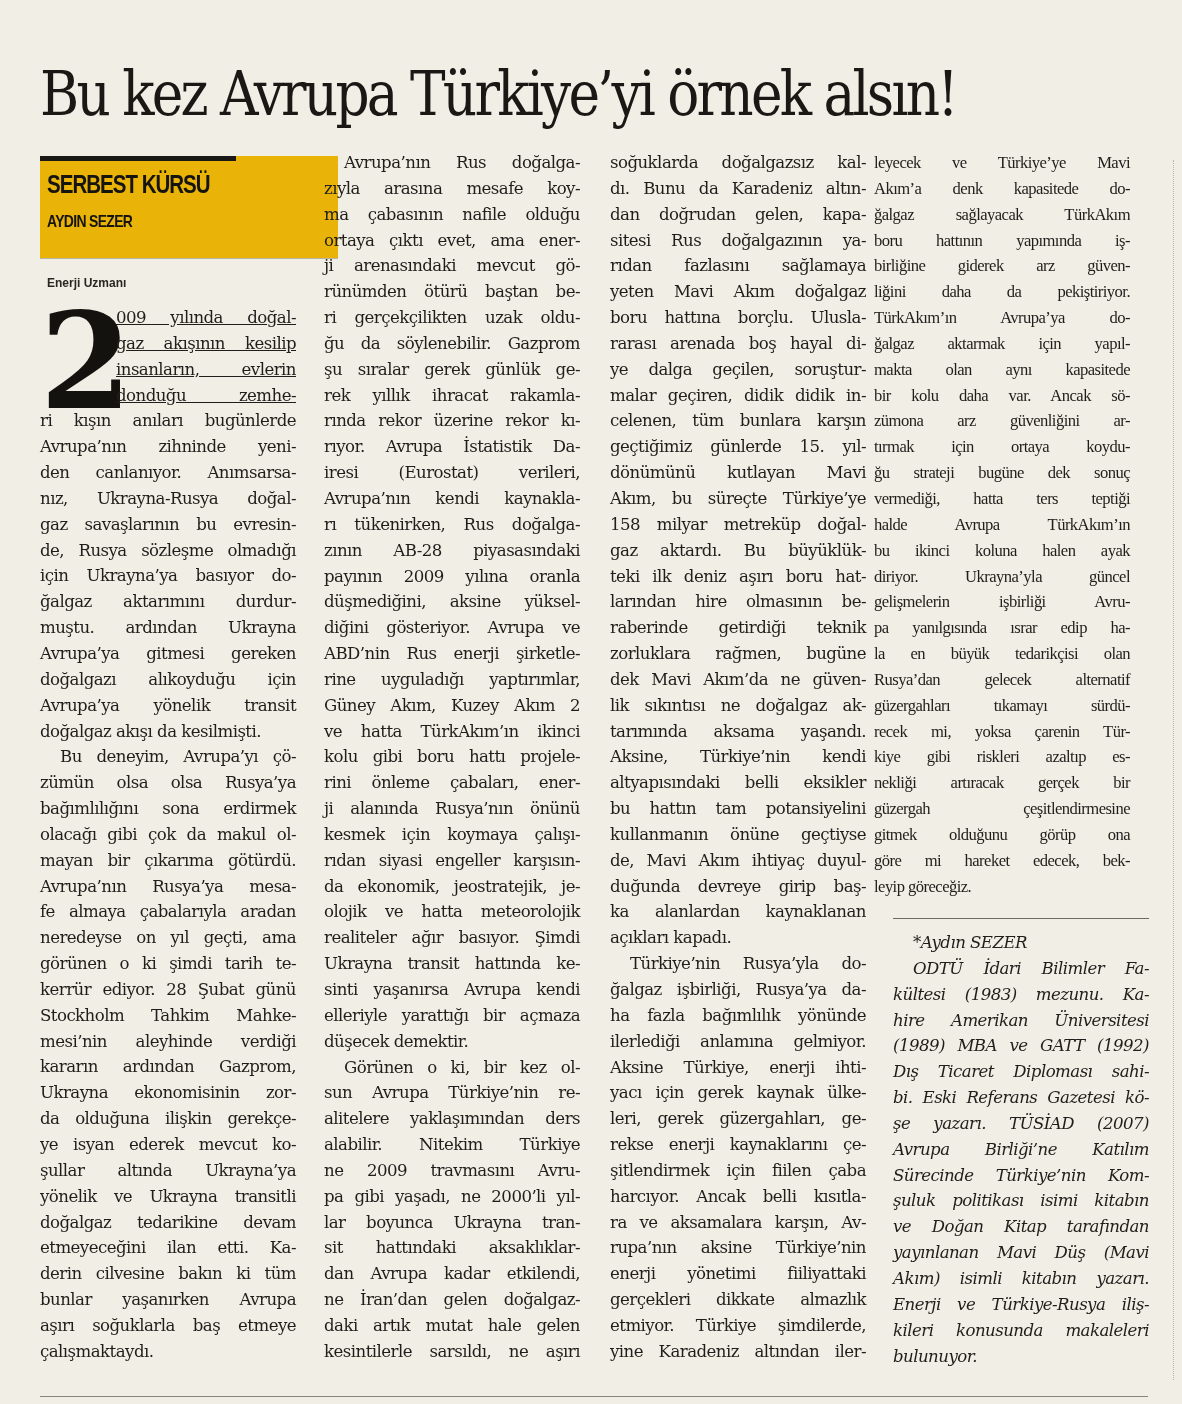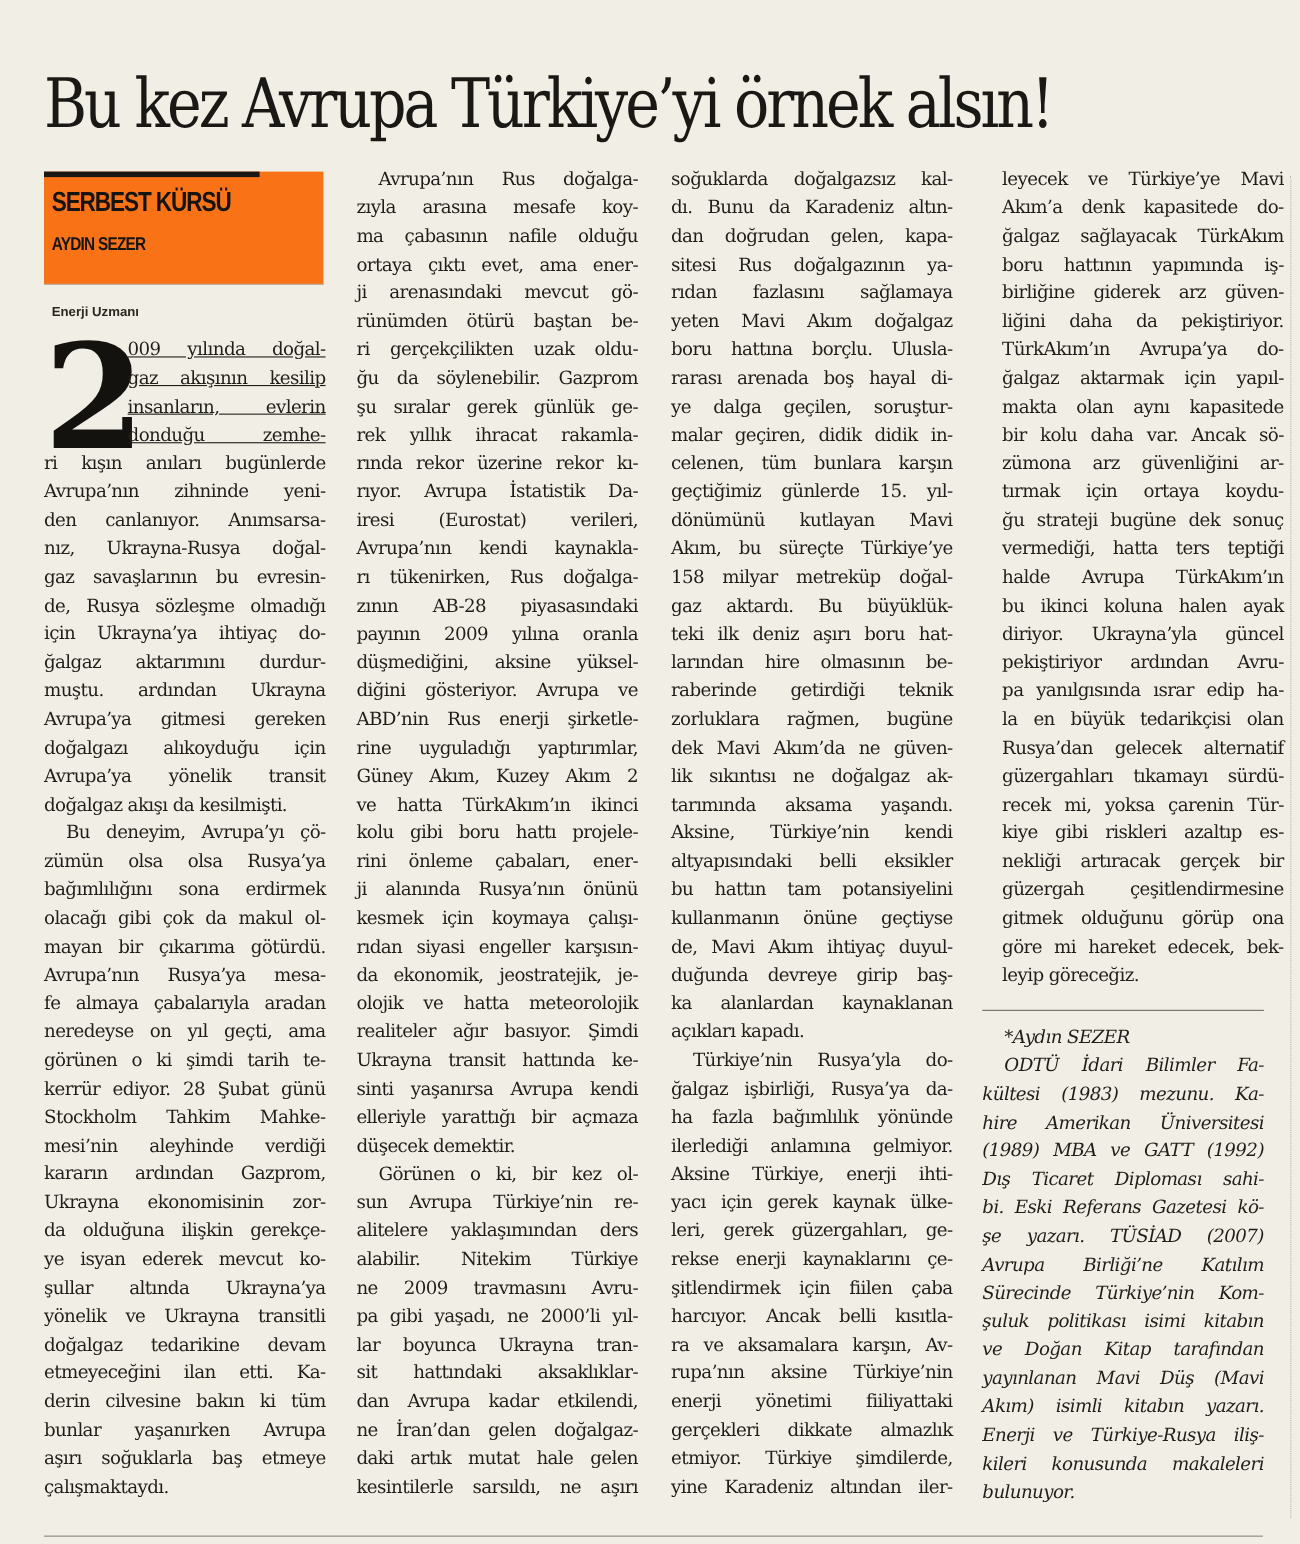--- a/index.html
+++ b/index.html
@@ -12,22 +12,23 @@
   .headline {
     position: absolute; left: 40px; top: 18px; width: 1120px;
     font-family: "DejaVu Serif", serif;
     font-size: 62px; letter-spacing: -3.2px; line-height: 1.1;
     color: #1a1815; white-space: nowrap;
     transform: scaleX(0.86); transform-origin: left top;
     font-weight: normal;
   }
   .header-box {
     position: absolute; left: 40px; top: 156px; width: 254px; height: 102px;
-    background: #f97316;
+    background: #eab308;
     border-bottom: 1px solid #b8b3a8;
+    padding-left: 44px;
   }
   .header-box .topbar {
     position: absolute; left: 0; top: 0; width: 196px; height: 5px; background: #1a1815;
   }
   .kicker {
     position: absolute; left: 7px; top: 14px;
     font-family: "Liberation Sans", sans-serif; font-weight: bold;
     font-size: 25px; letter-spacing: -1.2px; color: #16140f;
     transform: scaleX(0.82); transform-origin: left top; white-space: nowrap;
   }
@@ -52,21 +53,21 @@
     display: block; height: 25.85px; white-space: nowrap;
     text-align: justify; text-align-last: justify;
     letter-spacing: -0.55px;
   }
   .col .ln.last { text-align-last: left; }
   .col .ln.indent { padding-left: 20px; }
   .col.italic { font-style: italic; }
   #col1 { left: 40px; top: 305px; }
   #col2 { left: 324px; top: 150px; }
   #col3 { left: 610px; top: 150px; }
-  #col4 { left: 911px; top: 150px; }
+  #col4 { left: 874px; top: 150px; font-family: Liberation Serif, serif; }
   #col1 .ln.drop { padding-left: 76px; text-decoration: underline; }
   .dropcap {
     position: absolute; left: 40px; top: 296px;
     font-family: "DejaVu Serif", serif; font-weight: bold;
     font-size: 132px; line-height: 1; color: #14120f;
   }
   .rule {
     position: absolute; height: 1px; background: #6f6a62;
   }
   #bio-rule { left: 893px; top: 918px; width: 256px; }
@@ -95,21 +96,21 @@
     <span class="ln drop">009 yılında doğal-</span>
     <span class="ln drop">gaz akışının kesilip</span>
     <span class="ln drop">insanların, evlerin</span>
     <span class="ln drop">donduğu zemhe-</span>
     <span class="ln">ri kışın anıları bugünlerde</span>
     <span class="ln">Avrupa’nın zihninde yeni-</span>
     <span class="ln">den canlanıyor. Anımsarsa-</span>
     <span class="ln">nız, Ukrayna-Rusya doğal-</span>
     <span class="ln">gaz savaşlarının bu evresin-</span>
     <span class="ln">de, Rusya sözleşme olmadığı</span>
-    <span class="ln">için Ukrayna’ya ihtiyaç do-</span>
+    <span class="ln">için Ukrayna’ya basıyor do-</span>
     <span class="ln">ğalgaz aktarımını durdur-</span>
     <span class="ln">muştu. ardından Ukrayna</span>
     <span class="ln">Avrupa’ya gitmesi gereken</span>
     <span class="ln">doğalgazı alıkoyduğu için</span>
     <span class="ln">Avrupa’ya yönelik transit</span>
     <span class="ln last">doğalgaz akışı da kesilmişti.</span>
     <span class="ln indent">Bu deneyim, Avrupa’yı çö-</span>
     <span class="ln">zümün olsa olsa Rusya’ya</span>
     <span class="ln">bağımlılığını sona erdirmek</span>
     <span class="ln">olacağı gibi çok da makul ol-</span>
@@ -243,21 +244,21 @@
     <span class="ln">ğalgaz aktarmak için yapıl-</span>
     <span class="ln">makta olan aynı kapasitede</span>
     <span class="ln">bir kolu daha var. Ancak sö-</span>
     <span class="ln">zümona arz güvenliğini ar-</span>
     <span class="ln">tırmak için ortaya koydu-</span>
     <span class="ln">ğu strateji bugüne dek sonuç</span>
     <span class="ln">vermediği, hatta ters teptiği</span>
     <span class="ln">halde Avrupa TürkAkım’ın</span>
     <span class="ln">bu ikinci koluna halen ayak</span>
     <span class="ln">diriyor. Ukrayna’yla güncel</span>
-    <span class="ln">pekiştiriyor ardından Avru-</span>
+    <span class="ln">gelişmelerin işbirliği Avru-</span>
     <span class="ln">pa yanılgısında ısrar edip ha-</span>
     <span class="ln">la en büyük tedarikçisi olan</span>
     <span class="ln">Rusya’dan gelecek alternatif</span>
     <span class="ln">güzergahları tıkamayı sürdü-</span>
     <span class="ln">recek mi, yoksa çarenin Tür-</span>
     <span class="ln">kiye gibi riskleri azaltıp es-</span>
     <span class="ln">nekliği artıracak gerçek bir</span>
     <span class="ln">güzergah çeşitlendirmesine</span>
     <span class="ln">gitmek olduğunu görüp ona</span>
     <span class="ln">göre mi hareket edecek, bek-</span>

